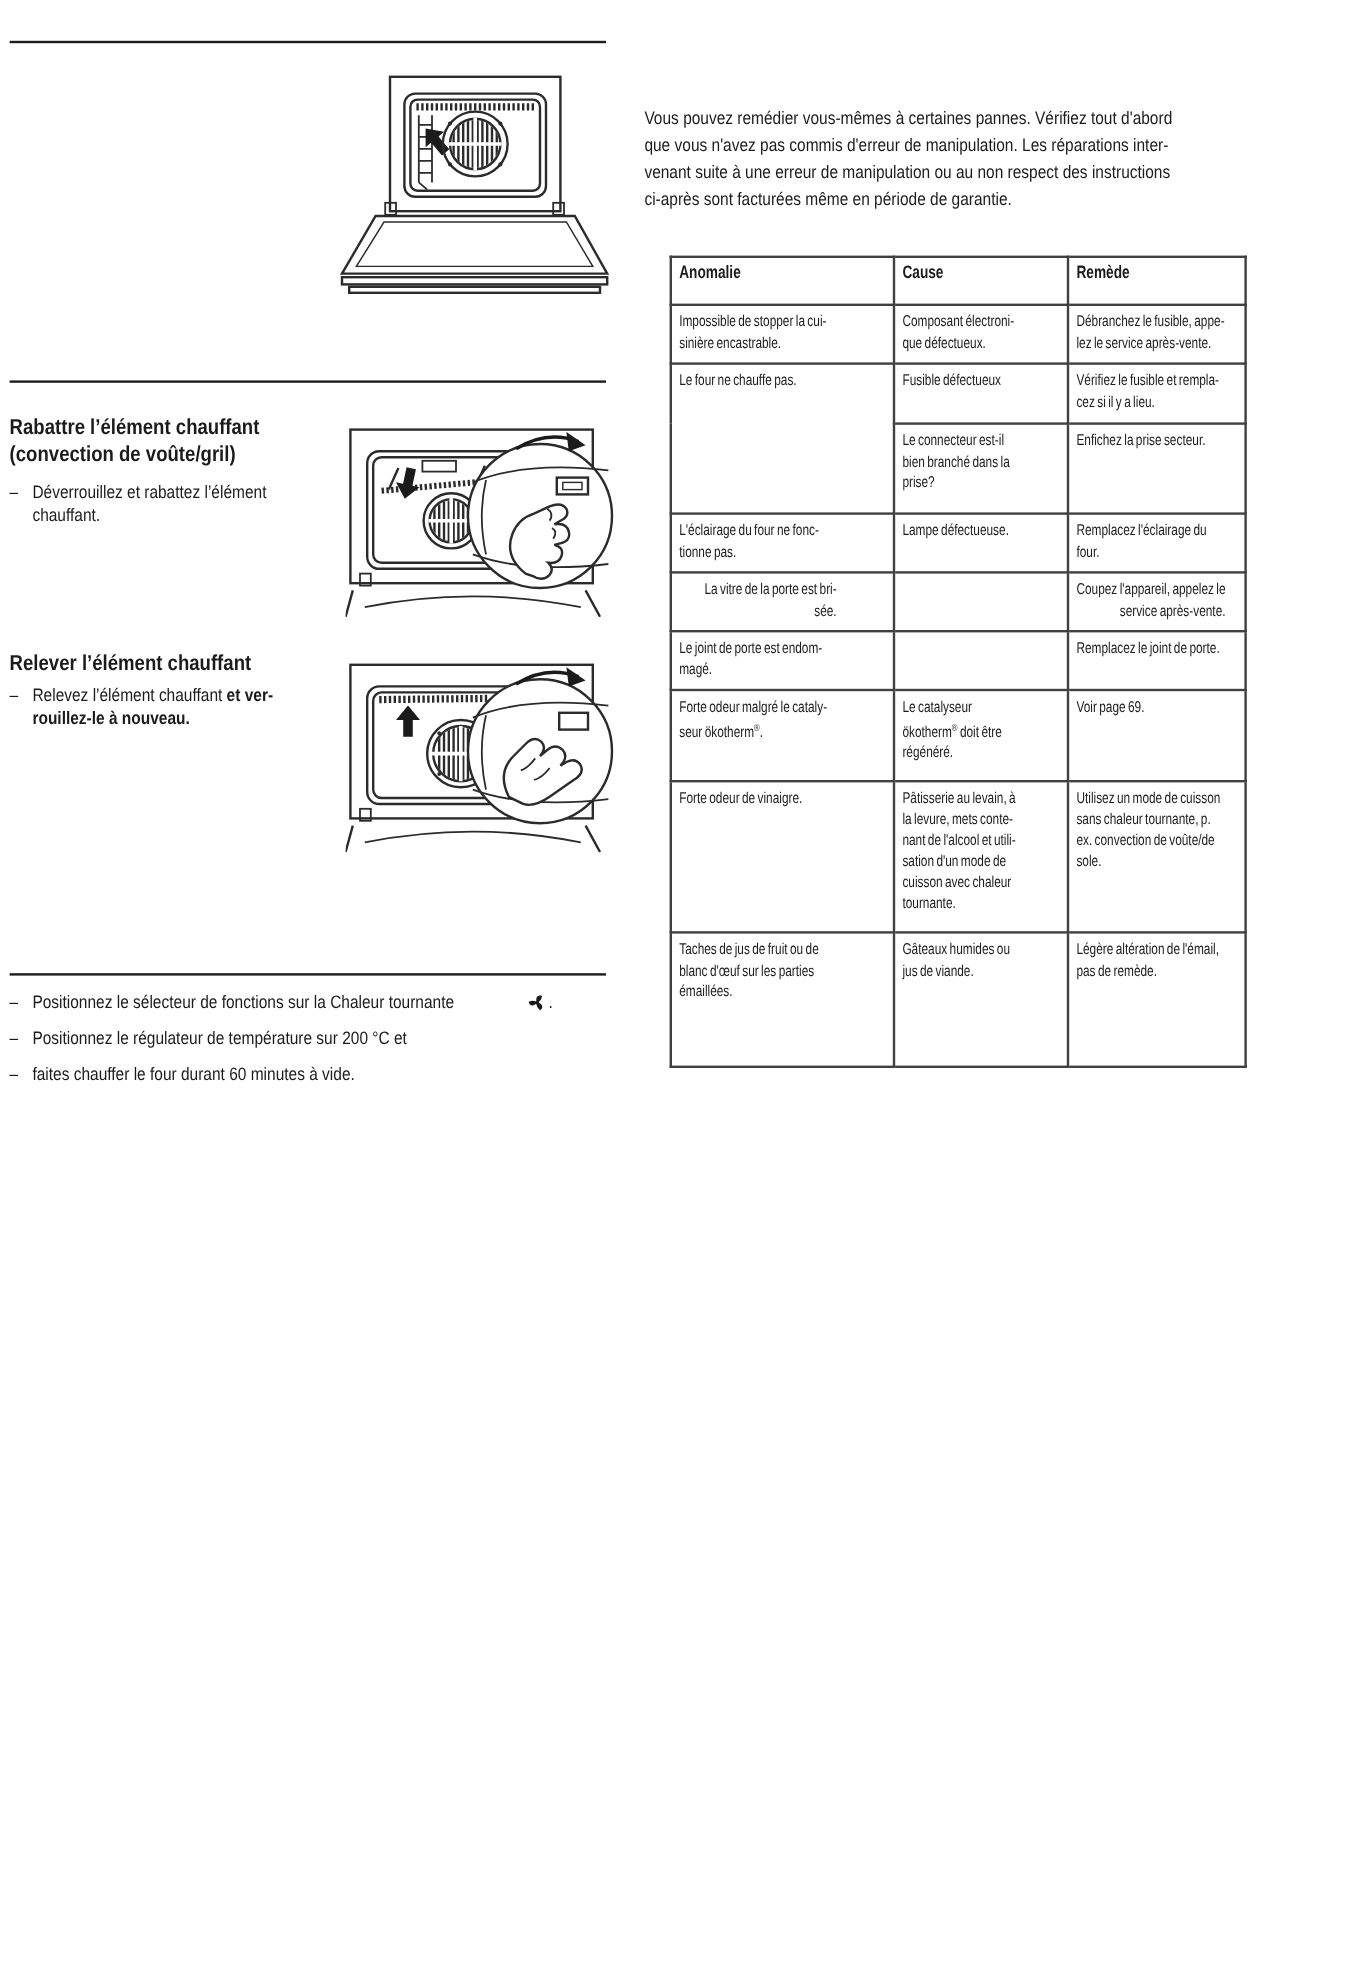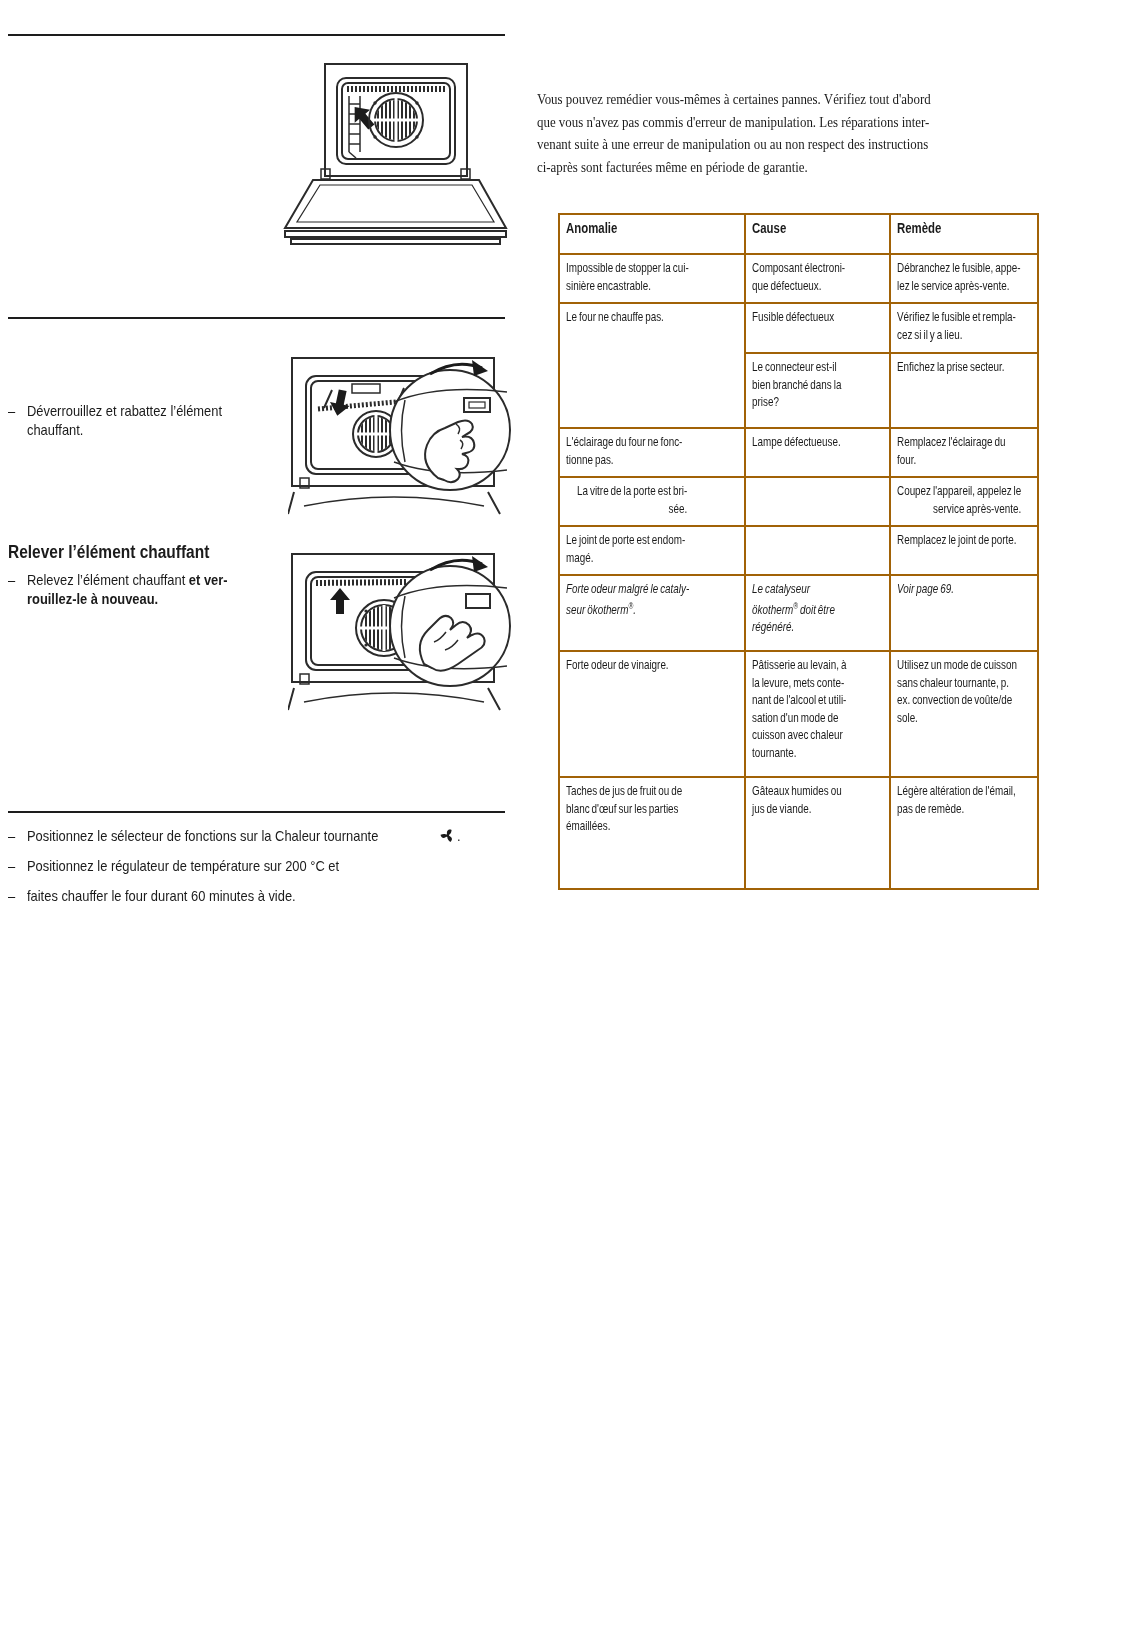--- a/index.html
+++ b/index.html
@@ -6,28 +6,28 @@
   #page{position:relative;width:1133px;height:1645px;background:#ffffff;overflow:hidden;
         font-family:"Liberation Sans",sans-serif;color:#1b1b1b;}
   .rule{position:absolute;left:8px;width:497px;height:2px;background:#1d1d1d;}
   
   .cx86{display:inline-block;transform:scaleX(0.86);transform-origin:0 0;white-space:pre;}
   .cx76{display:inline-block;transform:scaleX(0.76);transform-origin:0 0;}
   .sec-title{position:absolute;left:8px;font-size:18px;line-height:22px;font-weight:bold;}
   .bullet{position:absolute;left:8px;display:flex;font-size:15px;line-height:19px;}
   .marker{flex:none;width:19px;}
   .notice{position:absolute;left:563px;top:60px;font-size:15px;line-height:20px;}
-  .intro{position:absolute;left:537px;top:88px;font-size:15px;line-height:22.5px;font-family:Liberation Serif, serif;}
+  .intro{position:absolute;left:537px;top:88px;font-size:15px;line-height:22.5px;}
   .steps{position:absolute;left:8px;top:826px;font-size:15px;}
   .step{display:flex;align-items:flex-start;line-height:19px;margin-bottom:11px;}
   .step .fanwrap{margin:2px 2px 0 4px;}
   .tablewrap{position:absolute;left:558px;top:213px;}
   table.trouble{border-collapse:collapse;table-layout:fixed;width:479px;}
-  table.trouble th,table.trouble td{border:2px solid #a16207;vertical-align:top;
-        padding:4px 22px 8px 6px;}
+  table.trouble th,table.trouble td{border:2px solid #404040;vertical-align:top;
+        padding:4px 12px 8px 6px;}
   table.trouble th{font-size:15px;font-weight:bold;text-align:left;height:26px;}
   table.trouble td{font-size:13px;}
   .cell-text{white-space:nowrap;line-height:17.5px;word-spacing:-1px;}
   .th-text{white-space:nowrap;}
   sup{font-size:8.5px;vertical-align:5px;}
   .illus{position:absolute;}
   svg{display:block;}
 </style>
 </head>
 <body>
@@ -192,20 +192,24 @@
       <rect x="178" y="46" width="24" height="14" fill="#ffffff" stroke="#2b2b2b" stroke-width="2"></rect>
       <path fill="#ffffff" stroke="#2b2b2b" stroke-width="2" d="M136,116 q-10,-20 4,-34 l10,-10 q7,-7 13,-2 q5,5 -1,12 l6,-5 q7,-6 13,0 q5,6 -2,13 l5,-3 q8,-4 12,3 q3,7 -6,12 l-20,14 q-16,11 -26,4 z"></path>
       <path d="M158,84 q-6,8 -12,10 M170,92 q-6,8 -13,10" fill="none" stroke="#2b2b2b" stroke-width="1.5"></path>
     </g>
     <g>
       <path d="M142,22 Q168,6 194,16" fill="none" stroke="#1b1b1b" stroke-width="3"></path>
       <polygon points="200,19 184,8 186,24" fill="#1b1b1b"></polygon>
     </g>
   </svg>
 
+  <div class="sec-title" style="top:345px">
+    <span class="cx86">Rabattre l’élément chauffant
+(convection de voûte/gril)</span>
+  </div>
 
   <div class="bullet" style="top:401px">
     <span class="marker cx86">–</span>
     <span class="cx86">Déverrouillez et rabattez l’élément
 chauffant.</span>
   </div>
 
   <div class="sec-title" style="top:541px">
     <span class="cx86">Relever l’élément chauffant</span>
   </div>
@@ -289,21 +293,21 @@
           <tr style="height: 45px; text-align: right;">
             <td class="col-a"><div class="cx76 cell-text">La vitre de la porte est bri-<br>sée.</div></td>
             <td class="col-b"><div class="cx76 cell-text"></div></td>
             <td class="col-c"><div class="cx76 cell-text">Coupez l'appareil, appelez le<br>service après-vente.</div></td>
           </tr>
           <tr style="height: 45px;">
             <td class="col-a"><div class="cx76 cell-text">Le joint de porte est endom-<br>magé.</div></td>
             <td class="col-b"><div class="cx76 cell-text"></div></td>
             <td class="col-c"><div class="cx76 cell-text">Remplacez le joint de porte.</div></td>
           </tr>
-          <tr style="height: 76px; font-style: italic;">
+          <tr style="height: 76px;">
             <td class="col-a"><div class="cx76 cell-text">Forte odeur malgré le cataly-<br>seur ökotherm<sup>®</sup>.</div></td>
             <td class="col-b"><div class="cx76 cell-text">Le catalyseur<br>ökotherm<sup>®</sup> doit être<br>régénéré.</div></td>
             <td class="col-c"><div class="cx76 cell-text">Voir page 69.</div></td>
           </tr>
           <tr style="height: 126px;">
             <td class="col-a"><div class="cx76 cell-text">Forte odeur de vinaigre.</div></td>
             <td class="col-b"><div class="cx76 cell-text">Pâtisserie au levain, à<br>la levure, mets conte-<br>nant de l'alcool et utili-<br>sation d'un mode de<br>cuisson avec chaleur<br>tournante.</div></td>
             <td class="col-c"><div class="cx76 cell-text">Utilisez un mode de cuisson<br>sans chaleur tournante, p.<br>ex. convection de voûte/de<br>sole.</div></td>
           </tr>
           <tr style="height: 112px;">

